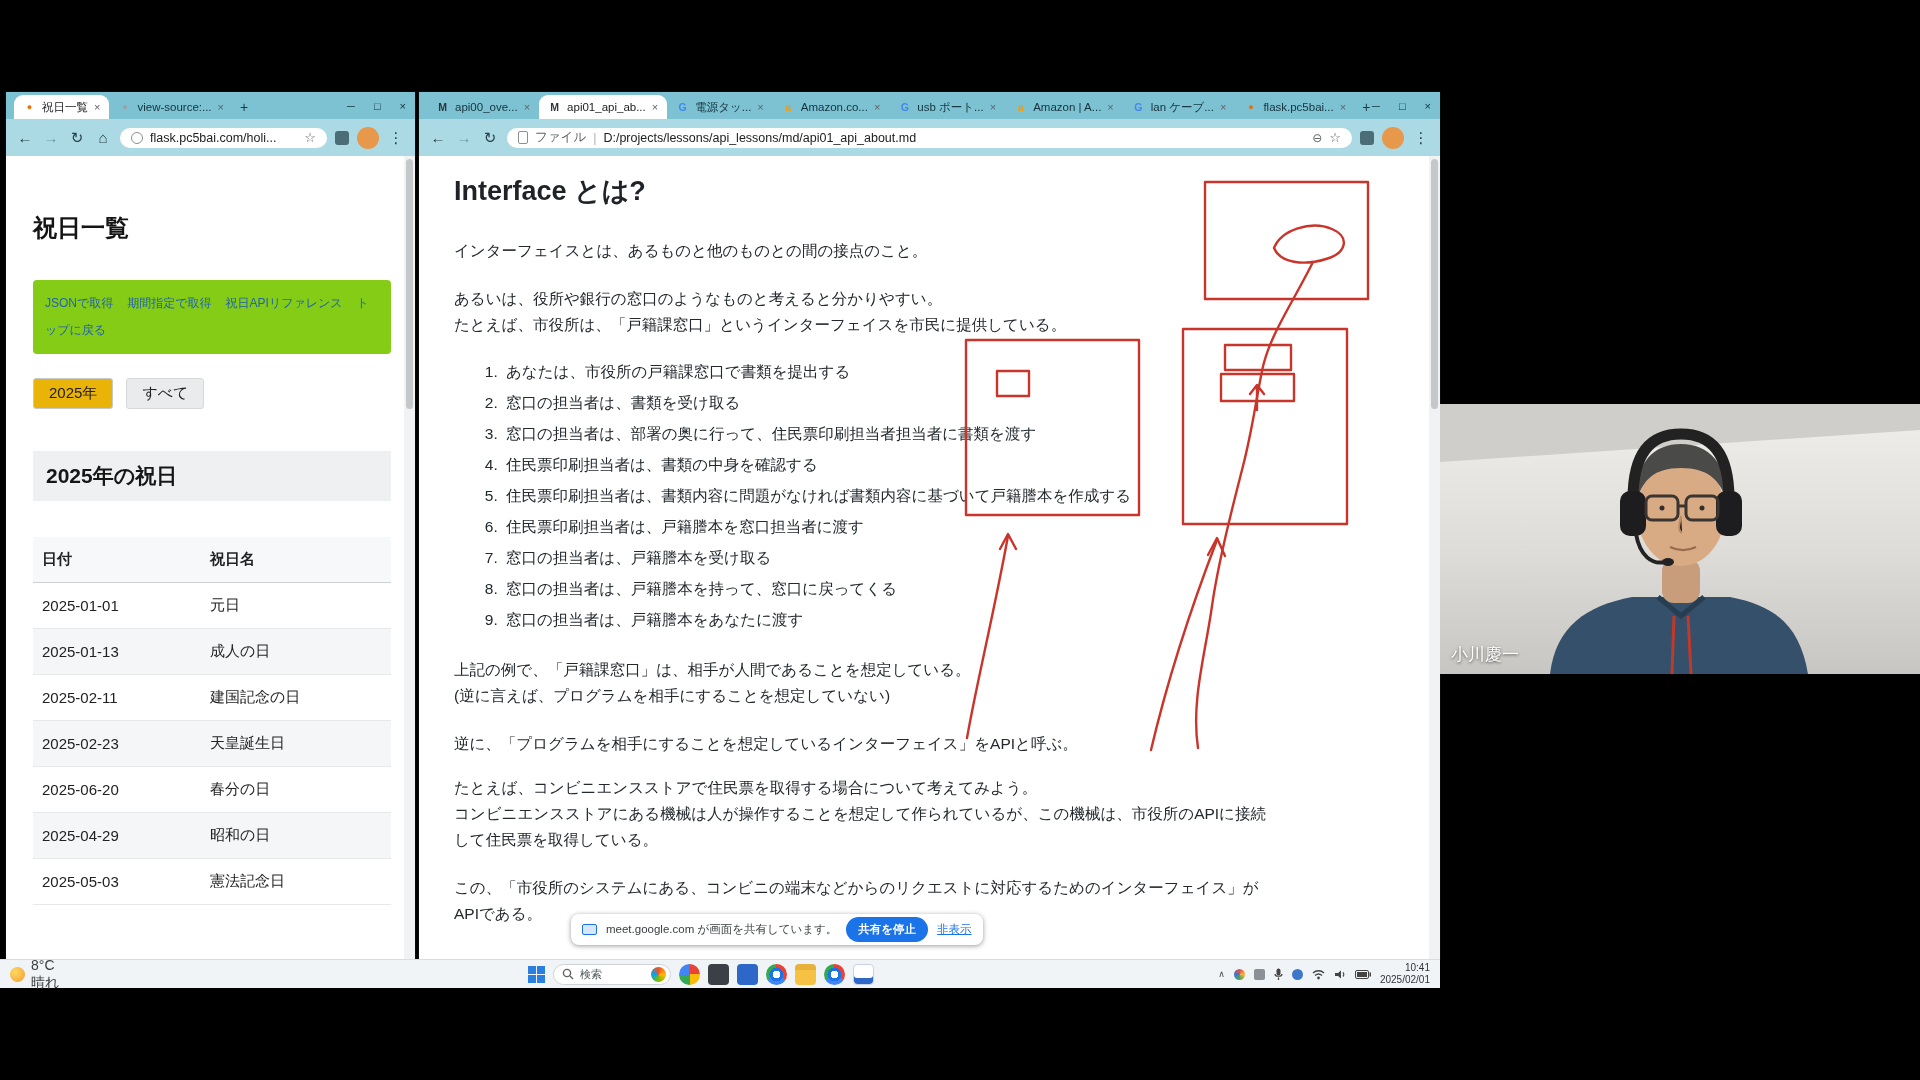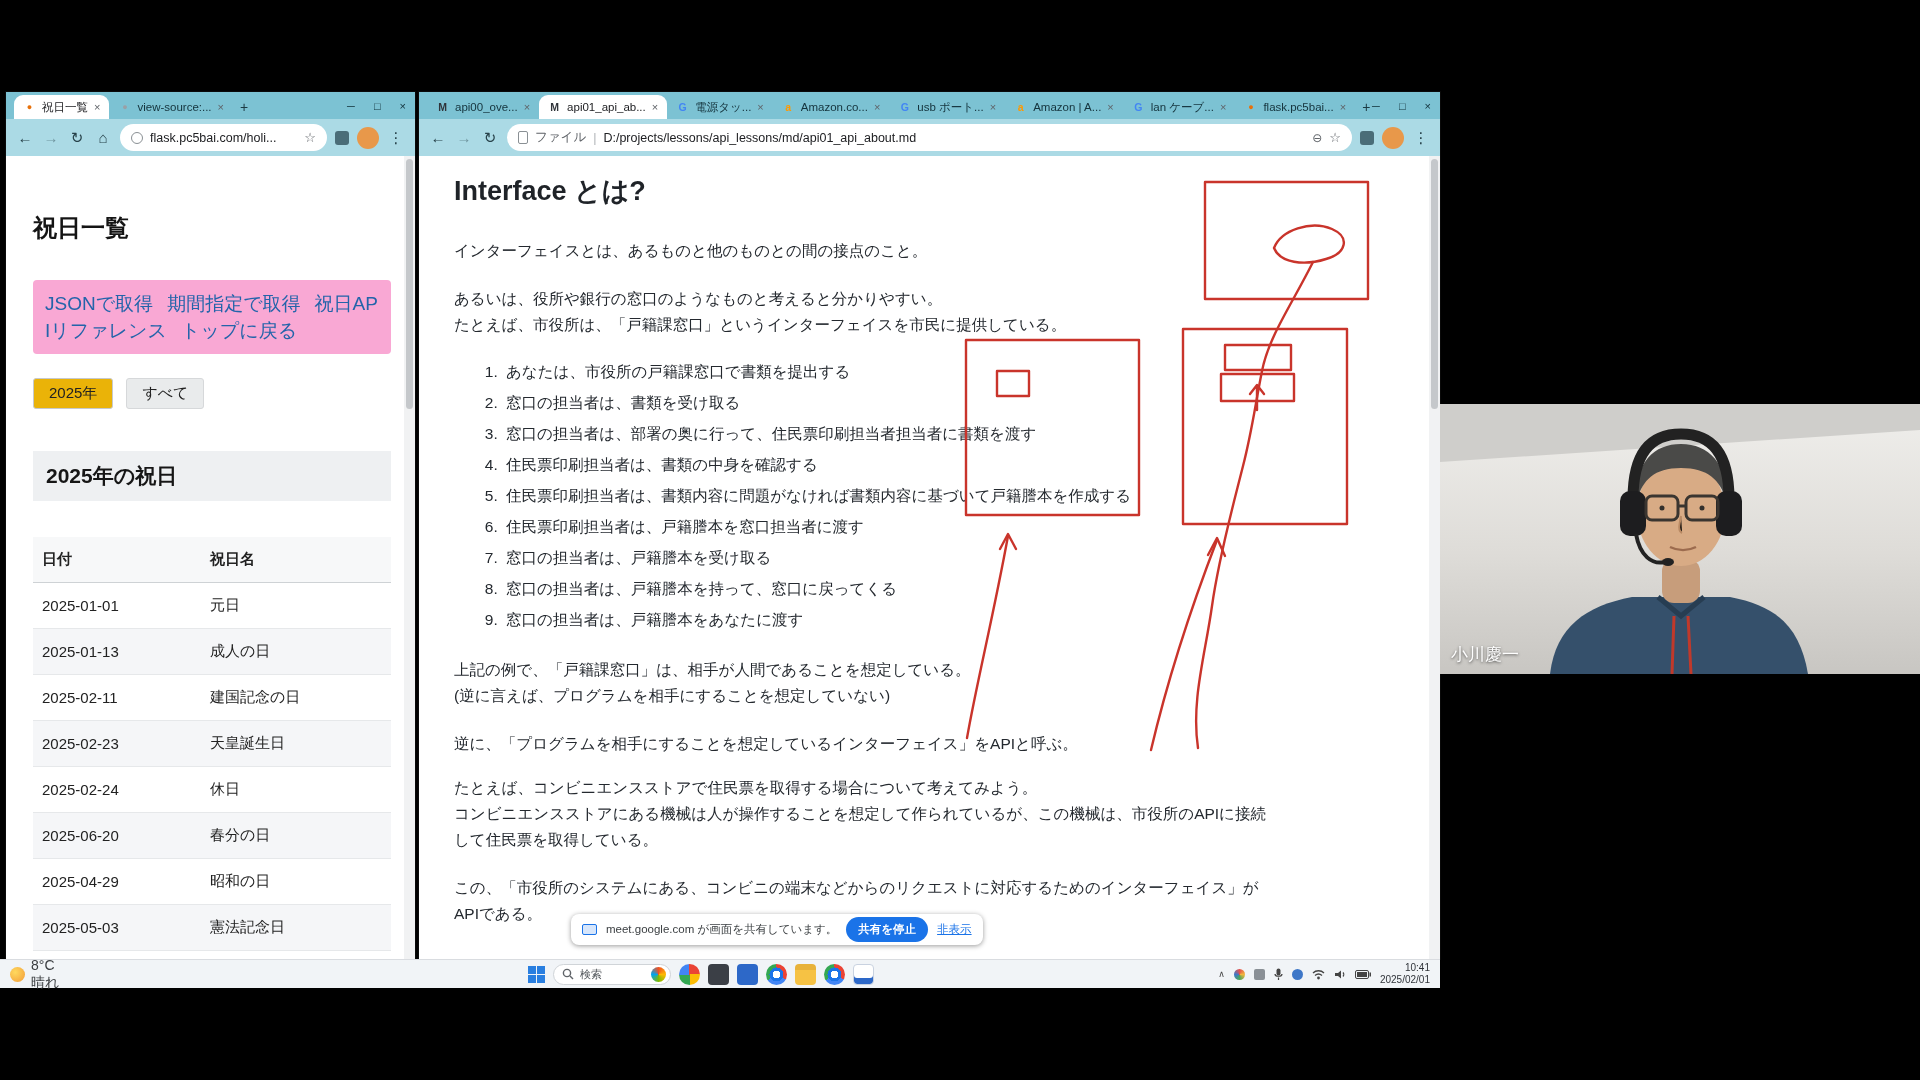--- a/index.html
+++ b/index.html
@@ -21,39 +21,39 @@
   .fav-gray{color:#9aa0a6;font-size:9px;}
   .fav-md{color:#30343a;}
   .fav-g{color:#4285f4;}
   .fav-a{color:#ff9900;}
   .newtab{font-size:14px;color:#1c3b44;margin:0 0 4px 7px;}
   .win-controls{position:absolute;right:9px;top:0;height:27px;display:flex;align-items:center;gap:19px;font-size:11px;color:#10313a;}
 
   .toolbar{height:37px;background:#abdae5;display:flex;align-items:center;gap:8px;padding:0 10px;flex-shrink:0;}
   .nav-icon{font-size:15px;color:#27424a;width:18px;text-align:center;flex-shrink:0;}
   .nav-icon.dim{opacity:.45;}
-  .urlbar{flex:1;height:27px;border-radius:14px;background:#fff;display:flex;align-items:center;gap:7px;padding:0 11px;font-size:12.5px;color:#3c4043;min-width:0;}
+  .urlbar{flex:1;height:20px;border-radius:14px;background:#fff;display:flex;align-items:center;gap:7px;padding:0 11px;font-size:12.5px;color:#3c4043;min-width:0;}
   .url-text{flex:1;white-space:nowrap;overflow:hidden;color:#202124;}
   .url-scheme{color:#5f6368;flex-shrink:0;}
   .url-sep{color:#b0b4b8;flex-shrink:0;}
   .site-info-icon{width:12px;height:12px;border:1.5px solid #8a9094;border-radius:50%;flex-shrink:0;}
   .file-icon{width:10px;height:13px;border:1.5px solid #8a9094;border-radius:2px;flex-shrink:0;}
   .star-icon{color:#5f6368;font-size:13px;flex-shrink:0;}
   .zoom-icon{color:#5f6368;font-size:12px;flex-shrink:0;}
   .ext-icon{width:14px;height:14px;background:#4a6d78;border-radius:3px;flex-shrink:0;}
   .avatar{width:22px;height:22px;border-radius:50%;background:#e8984a;flex-shrink:0;}
 
   .content{flex:1;position:relative;overflow:hidden;background:#fff;}
   .vscroll{position:absolute;right:0;top:0;width:11px;height:100%;background:#f1f2f3;}
   .vscroll .thumb{position:absolute;top:3px;left:2px;width:7px;height:250px;background:#c5c8cb;border-radius:4px;}
 
   
   .left-page{padding:0 24px 0 27px;height:100%;overflow:hidden;}
   .page-title{margin-top:56px;font-size:24px;color:#141414;font-weight:bold;}
-  .linkbox{margin-top:36px;background:#f9a8d4;border-radius:4px;padding:10px 12px;font-size:19px;line-height:27px;word-break:break-all;}
+  .linkbox{margin-top:36px;background:#84cc16;border-radius:4px;padding:10px 12px;font-size:12px;line-height:27px;word-break:break-all;}
   .linkbox a{color:#2364aa;text-decoration:none;margin-right:14px;cursor:pointer;}
   .btnrow{margin-top:24px;display:flex;gap:13px;}
   .btn{font-size:15px;padding:5px 15px;border:1px solid #c6c9cc;border-radius:3px;background:#eab308;color:#222;font-family:inherit;cursor:pointer;}
   .btn.gray{background:#e9ebec;border-color:#d6d8da;}
   .h2band{margin-top:42px;background:#eef0f2;padding:11px 13px;font-size:21px;font-weight:bold;color:#161616;}
   .holiday-table{width:100%;border-collapse:collapse;margin-top:36px;font-size:15px;}
   .holiday-table th,.holiday-table td{text-align:left;padding:13px 9px;border-bottom:1px solid #e6e8ea;}
   .holiday-table th{font-weight:bold;border-bottom:1px solid #ced2d5;}
   .holiday-table thead tr{background:#f7f8f9;}
   .holiday-table tbody tr:nth-child(even){background:#f5f6f8;}
@@ -167,24 +167,20 @@
               <td>2025-01-13</td>
               <td>成人の日</td>
             </tr>
           <tr>
               <td>2025-02-11</td>
               <td>建国記念の日</td>
             </tr>
           <tr>
               <td>2025-02-23</td>
               <td>天皇誕生日</td>
-            </tr>
-          <tr>
-              <td>2025-02-24</td>
-              <td>休日</td>
             </tr>
           <tr>
               <td>2025-06-20</td>
               <td>春分の日</td>
             </tr>
           <tr>
               <td>2025-04-29</td>
               <td>昭和の日</td>
             </tr>
           <tr>

